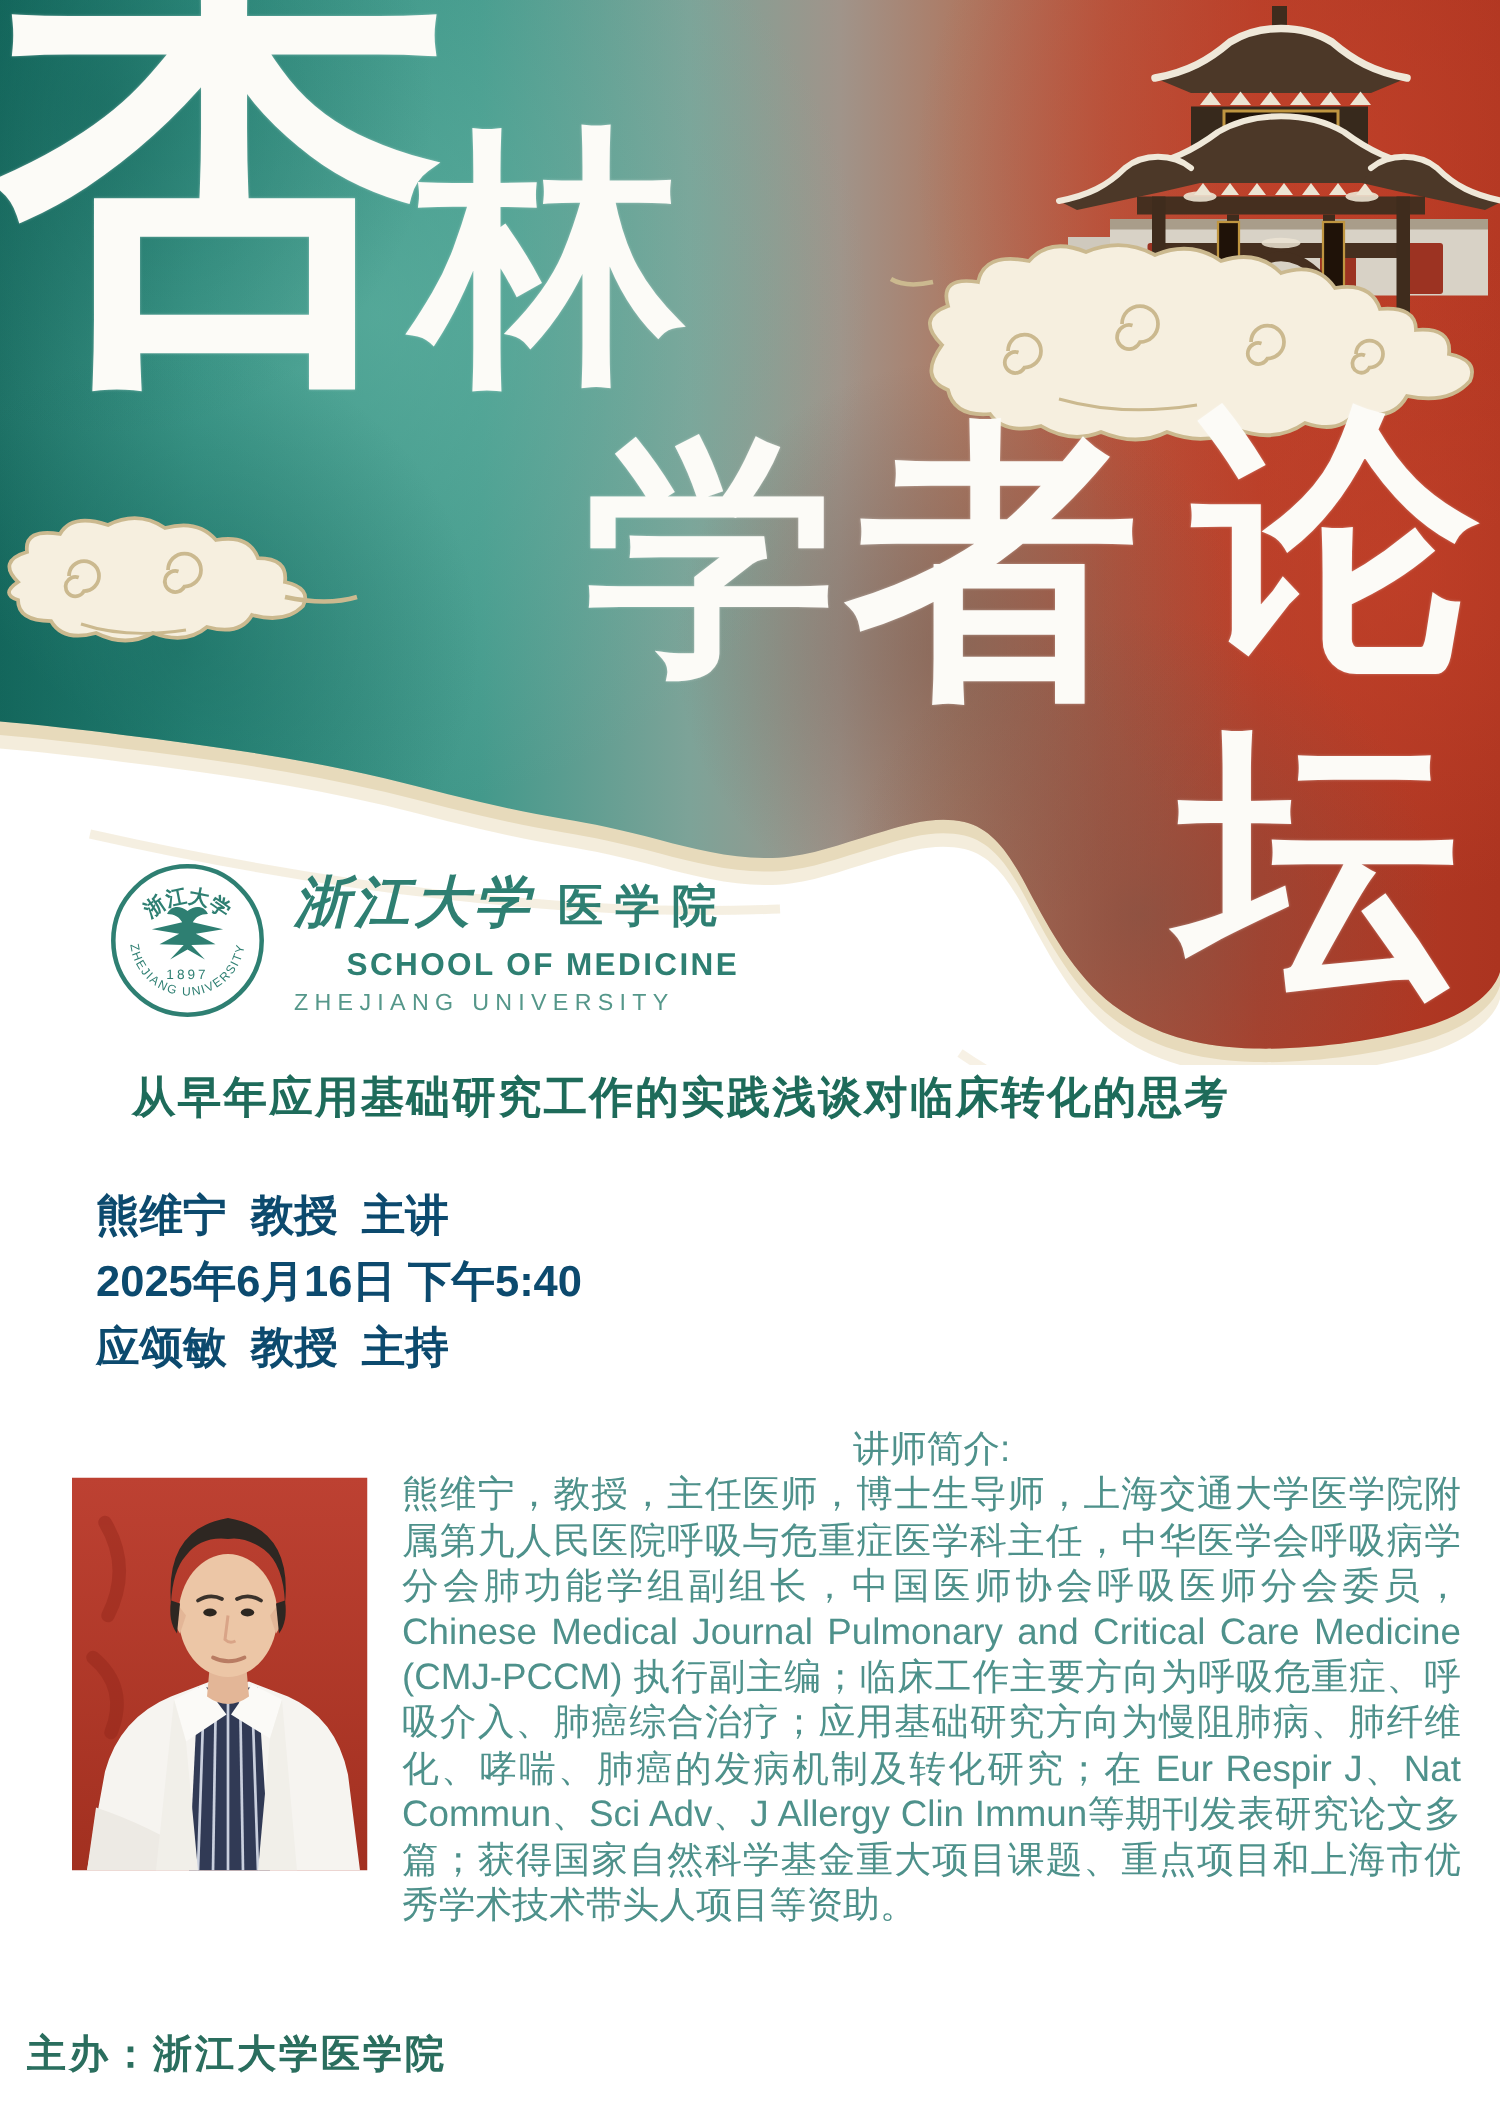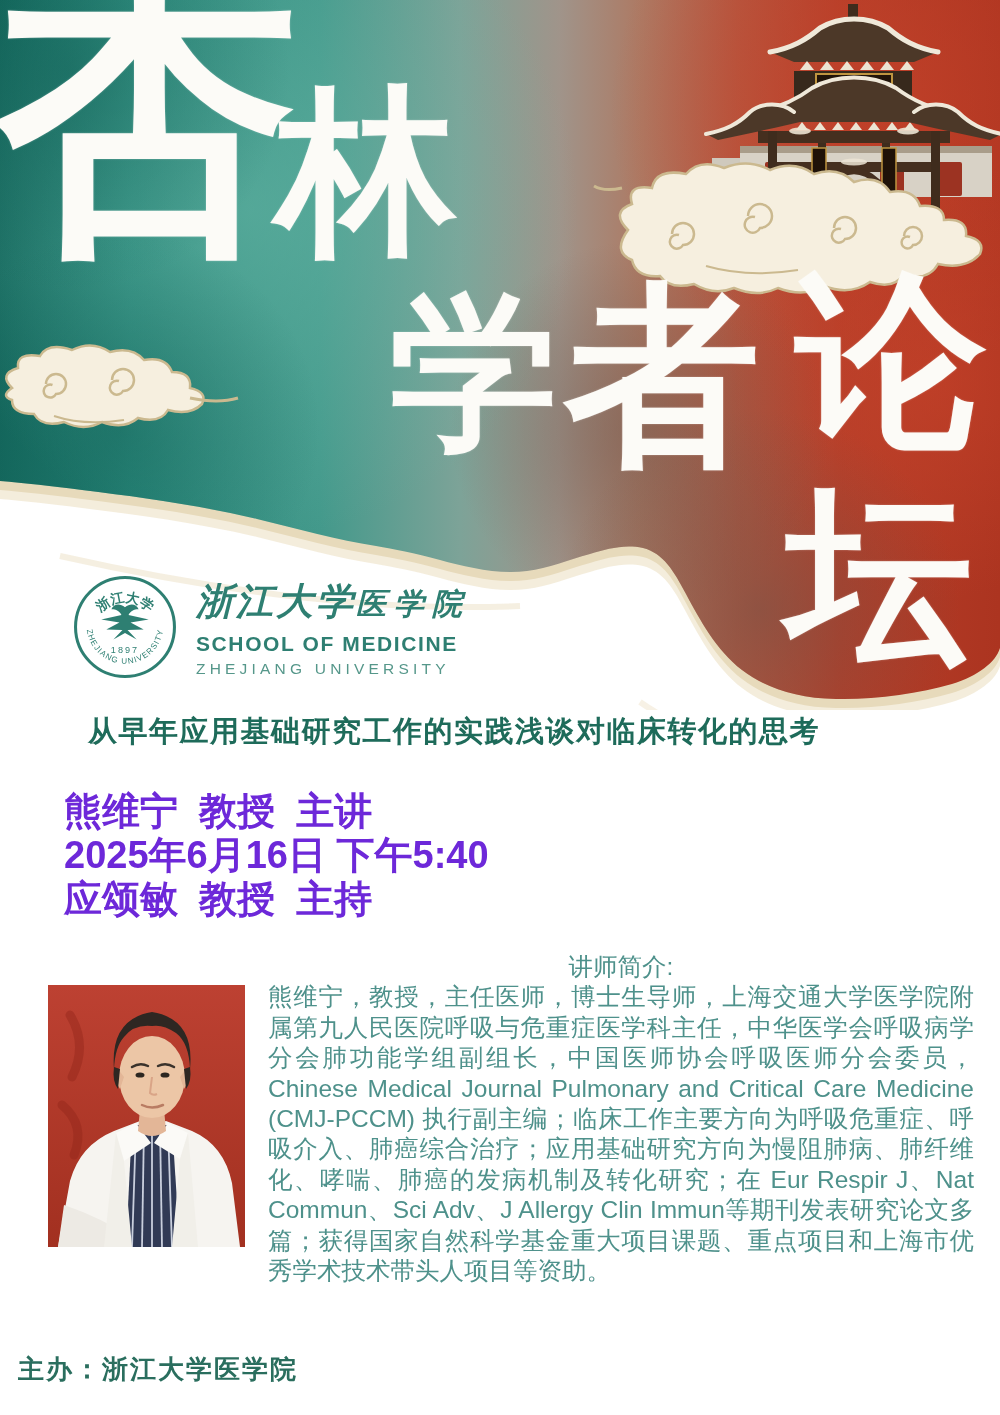--- a/index.html
+++ b/index.html
@@ -15,29 +15,29 @@
   #char-zhe {font-size:196px;left:564px;top:280px;}
   #char-lun {font-size:190px;left:796px;top:268px;}
   #char-tan {font-size:186px;left:786px;top:484px;}
 
   .logo-row{position:absolute;left:72px;top:574px;display:flex;align-items:center;z-index:4;}
   .seal{width:106px;height:106px;flex:0 0 auto;}
   .logo-text{margin-left:18px;color:#2e7f72;}
   .cn-line{display:flex;align-items:baseline;}
   .cn-name{font-family:"Liberation Serif","DejaVu Serif",serif;font-style:italic;
            font-weight:700;font-size:37px;letter-spacing:3px;}
-  .cn-school{font-weight:700;font-size:30px;letter-spacing:8px;font-style:italic;}
-  .en1{font-weight:700;font-size:21px;letter-spacing:1.6px;margin-top:5px;}
+  .cn-school{font-weight:700;font-size:30px;letter-spacing:8px;margin-left:16px;}
+  .en1{font-weight:700;font-size:21px;letter-spacing:1.6px;margin-top:5px;margin-left:35px;}
   .en2{font-size:15.5px;letter-spacing:4.2px;margin-top:4px;color:#55978a;}
 
   .lecture-title{position:absolute;left:88px;top:712px;z-index:4;
       font-family:"Liberation Serif","DejaVu Serif",serif;
       font-size:29px;font-weight:700;color:#1e6b5a;letter-spacing:1.5px;}
   .info-block{position:absolute;left:64px;top:789px;z-index:4;}
-  .info-line{font-size:38px;font-weight:700;color:#6d28d9;line-height:44px;white-space:pre-wrap;}
+  .info-line{font-size:29px;font-weight:700;color:#0c4a6e;line-height:44px;white-space:pre-wrap;}
 
   .bio-photo{position:absolute;left:48px;top:985px;width:197px;height:262px;z-index:4;}
   .bio-text{position:absolute;left:268px;top:952px;width:706px;z-index:4;
       font-size:24.5px;line-height:30.4px;color:#4e918b;text-align:justify;}
   .bio-heading{text-align:center;}
 
   .footer{position:absolute;left:0;top:1352px;width:1000px;text-align:left;z-index:4;
       font-family:"Liberation Serif","DejaVu Serif",serif;
       font-size:26px;font-weight:700;color:#2a6e5e;letter-spacing:2px;padding-left:18px;}
 </style>

